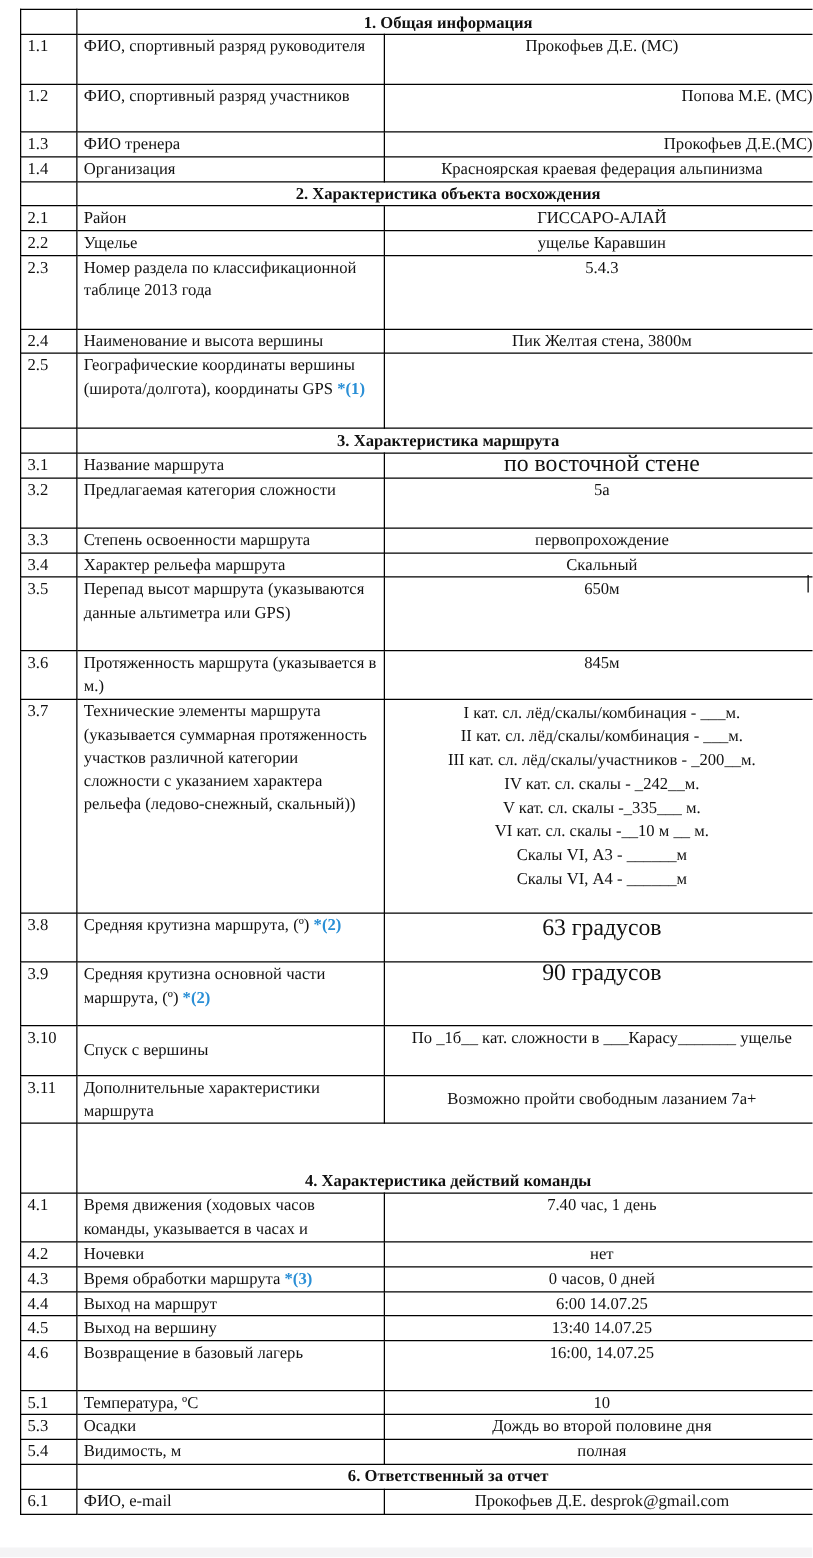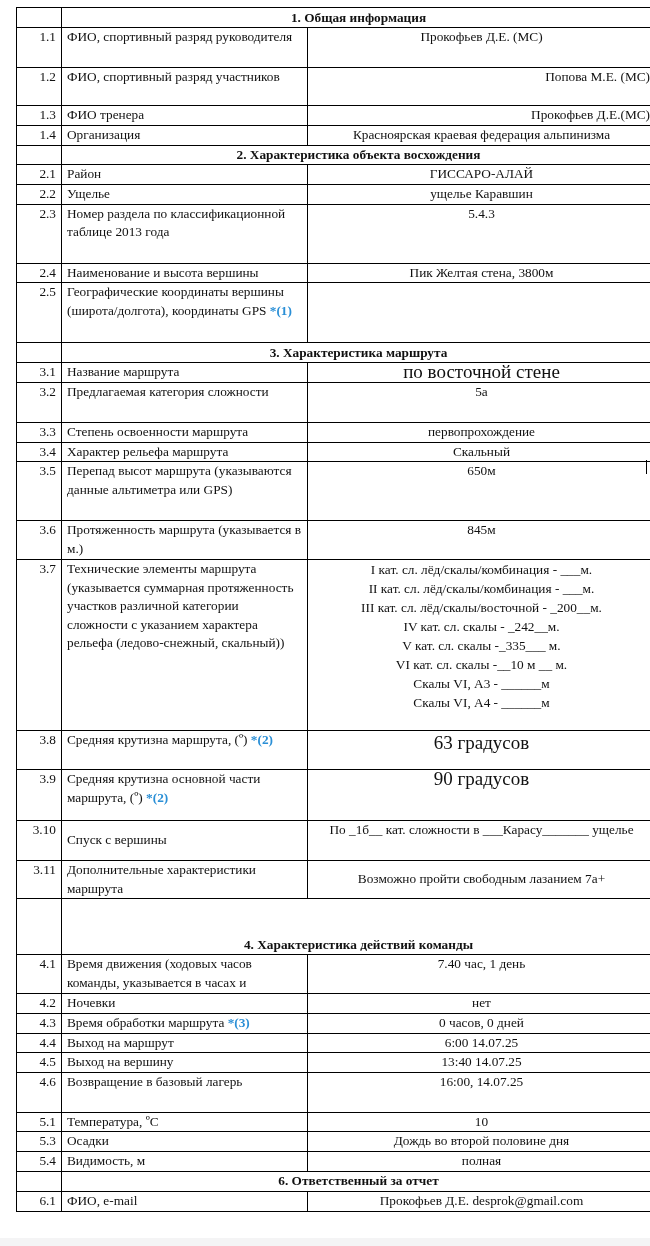--- a/index.html
+++ b/index.html
@@ -37,21 +37,21 @@
   table.report td {
     border: 1px solid #000;
     padding: 0 5px;
     vertical-align: top;
     overflow: hidden;
   }
   col.c-num { width: 45px; }
   col.c-label { width: 246px; }
   col.c-value { width: 348px; }
   td.num {
-    text-align: right;
+    text-align: left;
     padding: 0;
   }
   td.value {
     text-align: center;
   }
   td.value.left {
     text-align: right;
   }
   tr.section td.title {
     text-align: center;
@@ -181,21 +181,21 @@
       <td class="num">3.6</td>
       <td>Протяженность маршрута (указывается в м.)</td>
       <td class="value">845м</td>
     </tr>
     <tr style="height:171px">
       <td class="num">3.7</td>
       <td>Технические элементы маршрута (указывается суммарная протяженность участков различной категории сложности с указанием характера рельефа (ледово-снежный, скальный))</td>
       <td class="value">
         <span class="tech-line">I кат. сл. лёд/скалы/комбинация -  ___м.</span>
         <span class="tech-line">II кат. сл. лёд/скалы/комбинация - ___м.</span>
-        <span class="tech-line">III кат. сл. лёд/скалы/восточной - _200__м.</span>
+        <span class="tech-line">III кат. сл. лёд/скалы/участников - _200__м.</span>
         <span class="tech-line">IV кат. сл. скалы - _242__м.</span>
         <span class="tech-line">V кат. сл. скалы -_335___ м.</span>
         <span class="tech-line">VI кат. сл. скалы -__10 м __ м.</span>
         <span class="tech-line">Скалы VI, А3 - ______м</span>
         <span class="tech-line">Скалы VI, А4 - ______м</span>
       </td>
     </tr>
     <tr style="height:39px">
       <td class="num">3.8</td>
       <td><span>Средняя крутизна маршрута, (º)</span> <span class="note">*(2)</span></td>

